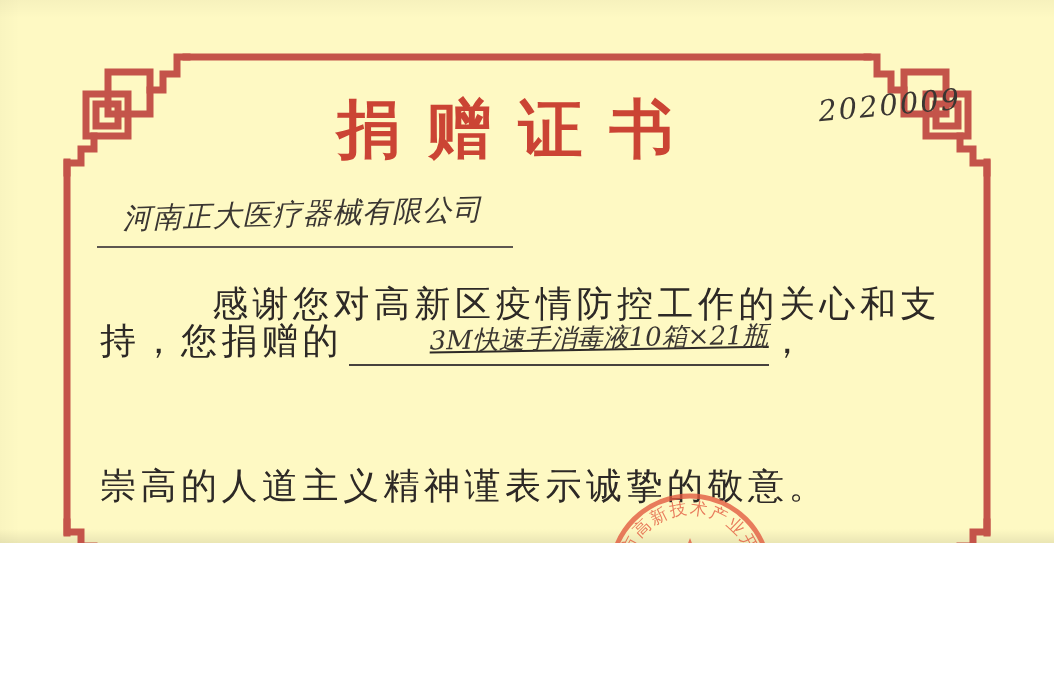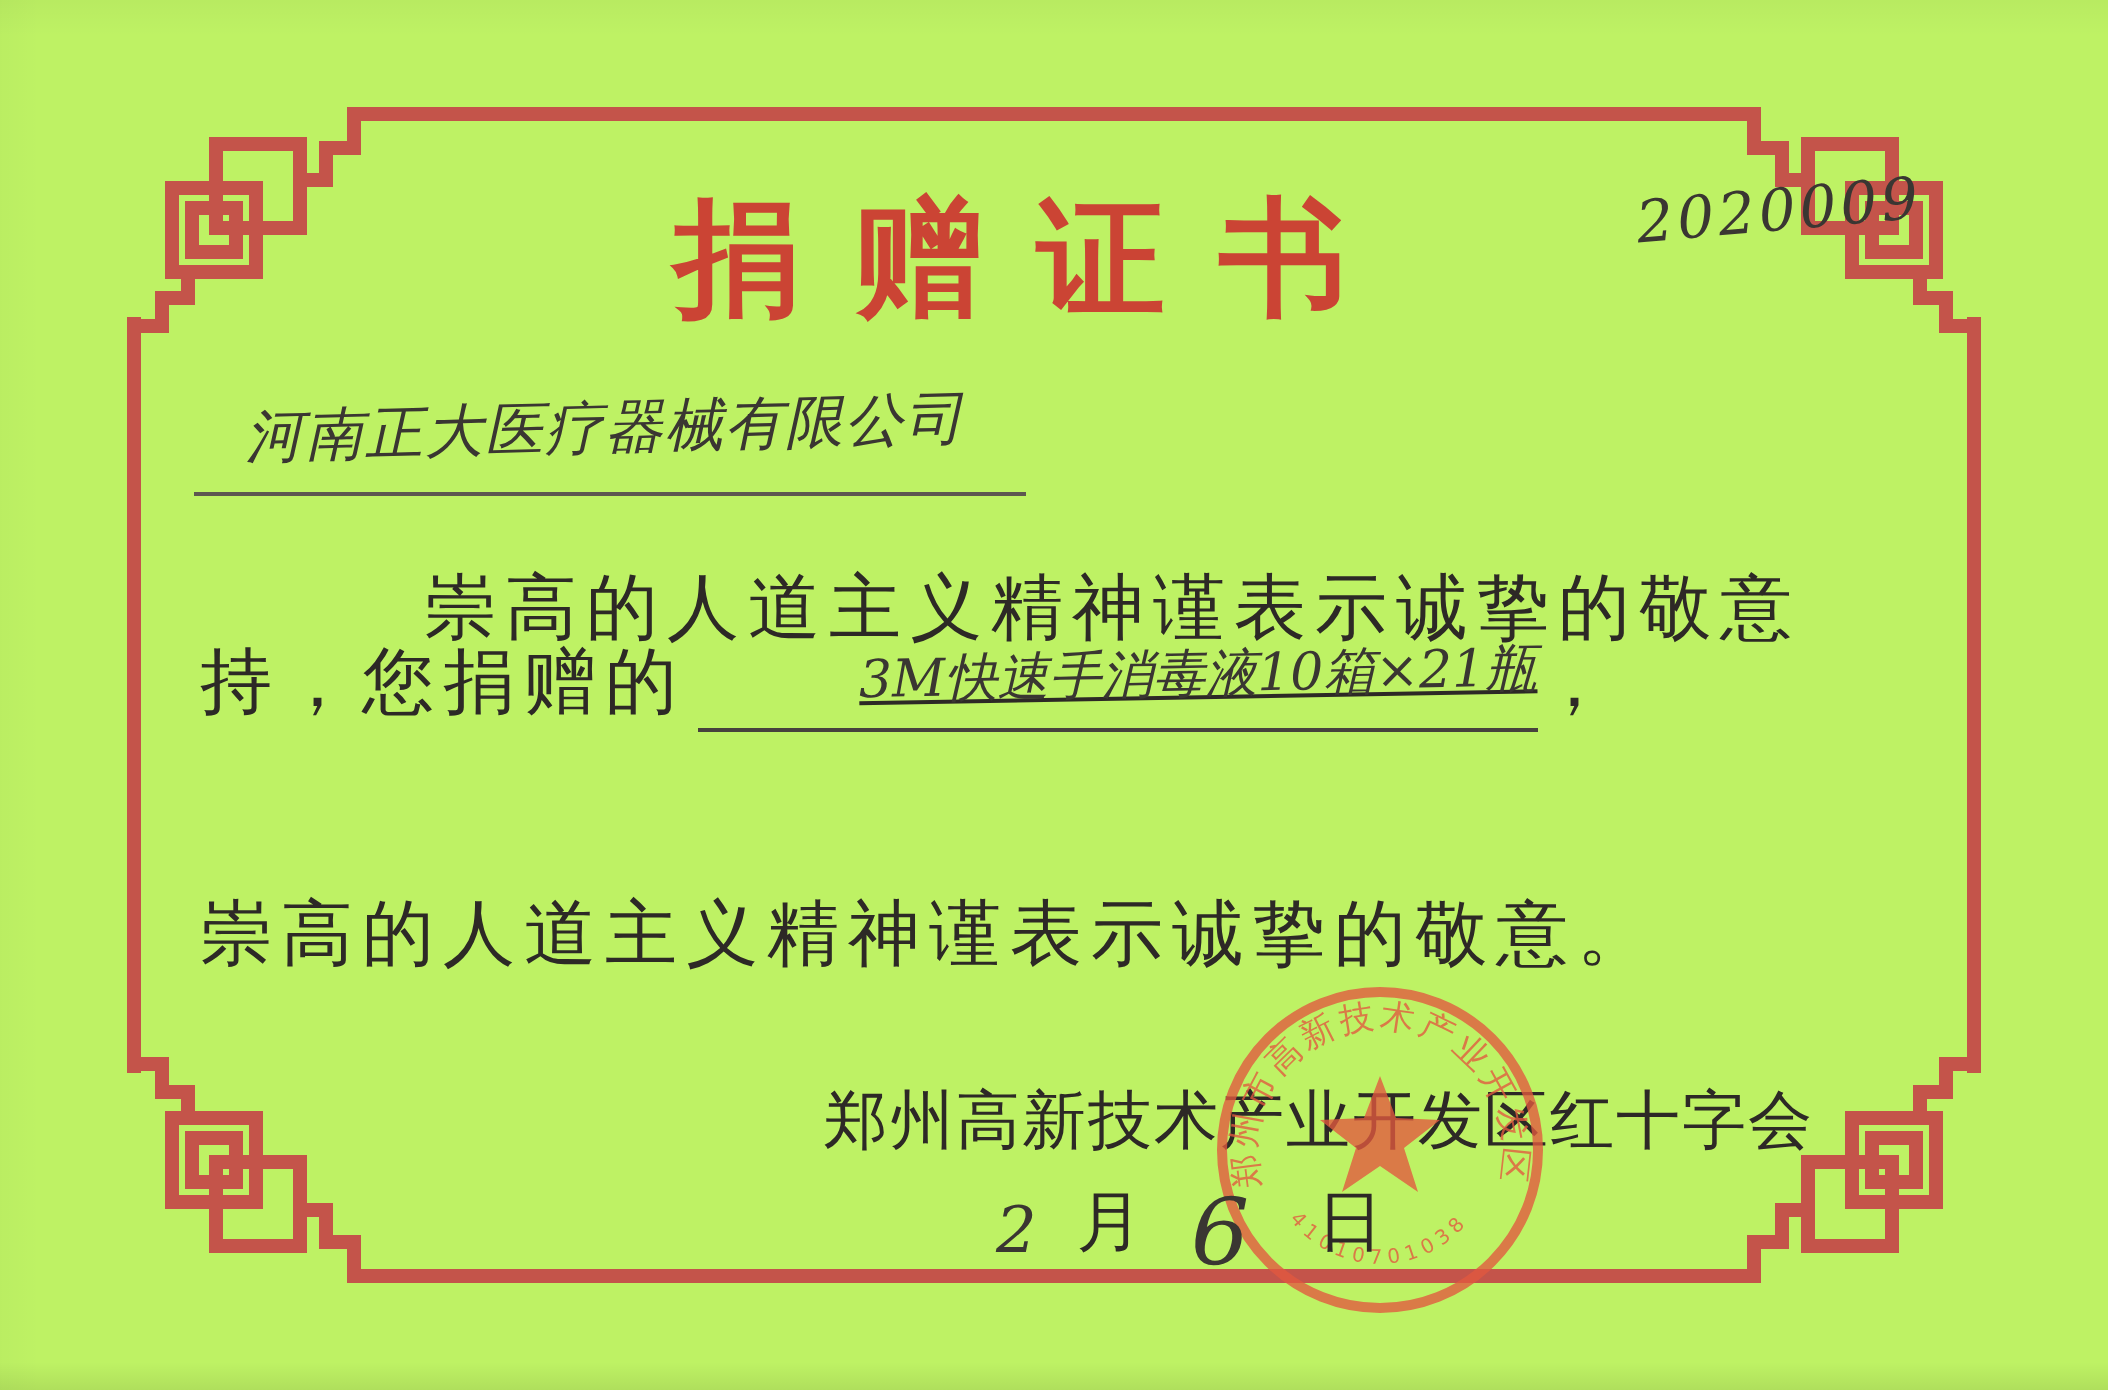--- a/index.html
+++ b/index.html
@@ -1,19 +1,19 @@
 <!DOCTYPE html>
 <html><head>
 <meta charset="utf-8">
 <style>
   html,body{margin:0;padding:0;background:#ffffff;}
   .photo{
     position:relative;
-    width:1054px;height:695px;
-    background:#bef264;
+    width:1054px;height:543px;
+    background:#fef9c3;
     overflow:hidden;
     font-family:"DejaVu Serif","Liberation Serif",serif;
   }
   
   .photo::before{
     content:"";position:absolute;inset:0;pointer-events:none;
     background:
       linear-gradient(to bottom, rgba(0,0,0,0.03), rgba(0,0,0,0) 18px),
       linear-gradient(to top, rgba(0,0,0,0.08), rgba(0,0,0,0) 14px),
       linear-gradient(to right, rgba(0,0,0,0.02), rgba(0,0,0,0) 20px);
@@ -45,21 +45,21 @@
     transform:rotate(-1.5deg);transform-origin:left bottom;
   }
   .pline{
     position:absolute;left:100px;
     font-size:36px;letter-spacing:4.5px;color:#2d2926;
     white-space:nowrap;
   }
   .pline.l1{top:280px;padding-left:112px;}
   .pline.l2{top:317px;display:flex;align-items:flex-end;text-align:right;}
   .pline.l3{top:394px;}
-  .pline.l4{top:443px;}
+  .pline.l4{top:462px;}
   .goods-blank{
     display:inline-block;width:420px;height:44px;
     border-bottom:2px solid #47423d;
     vertical-align:bottom;margin-left:6px;text-decoration:underline;
   }
   .goods-blank .hand{
     display:block;font-size:26px;letter-spacing:0px;
     transform:rotate(-1deg);transform-origin:left bottom;
     padding-left:4px;line-height:44px;
   }
@@ -106,21 +106,21 @@
   </svg>
 
   <div class="title">捐赠证书</div>
 
   <div class="serial hand">2020009</div>
 
   <div class="recipient-line">
     <span class="hand">河南正大医疗器械有限公司</span>
   </div>
 
-  <div class="pline l1">崇高的人道主义精神谨表示诚挚的敬意</div>
+  <div class="pline l1">感谢您对高新区疫情防控工作的关心和支</div>
 
   <div class="pline l2">
     <span>持，您捐赠的</span>
     <span class="goods-blank">
       <span class="hand">3M快速手消毒液10箱×21瓶</span>
     </span>
     <span>，</span>
   </div>
 
   <div class="pline l4">崇高的人道主义精神谨表示诚挚的敬意。</div>

